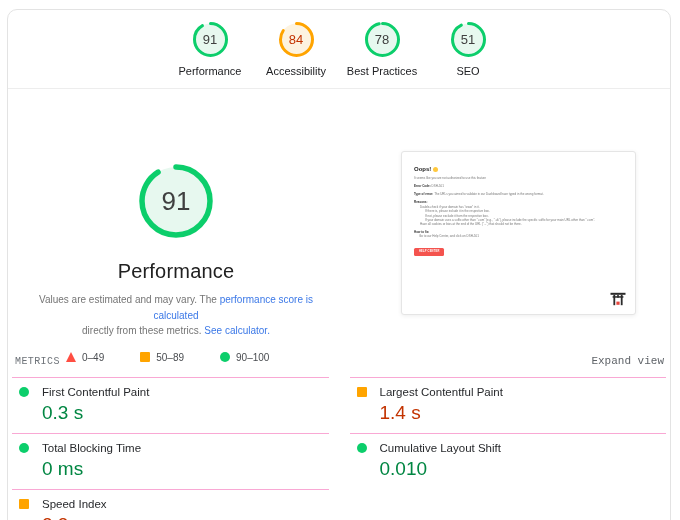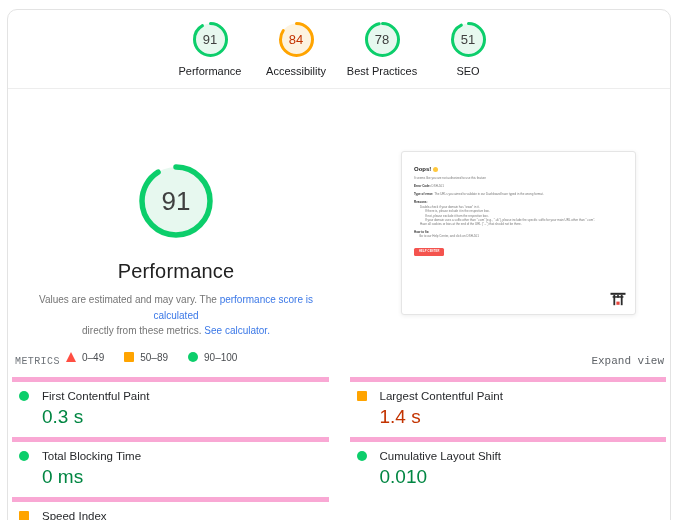--- a/index.html
+++ b/index.html
@@ -23,21 +23,21 @@
   
   .main-row{position:relative;height:259px;}
   .perf-block{position:absolute;left:0;top:0;width:336px;}
   .big-wrap{position:relative;width:80px;height:80px;margin:72px auto 0;}
   .big-score{position:absolute;inset:0;display:flex;align-items:center;justify-content:center;
         font-size:26px;color:#018642;}
   .perf-title{margin-top:19px;text-align:center;font-size:20px;color:#212121;letter-spacing:.2px;}
   .perf-desc{width:318px;margin:9px auto 0;text-align:center;font-size:10px;line-height:1.55;
         color:#757575;}
   .perf-desc a{color:#3b78e7;text-decoration:none;cursor:pointer;}
-  .legend{display:flex;align-items:center;gap:20px;margin:13px 0 0 58px;font-size:10px;color:#494c50;}
+  .legend{display:flex;align-items:center;gap:36px;margin:13px 0 0 58px;font-size:10px;color:#494c50;}
   .leg-item{display:flex;align-items:center;gap:6px;}
   .tri{width:0;height:0;border-left:5.5px solid transparent;border-right:5.5px solid transparent;
         border-bottom:10px solid #FF4E42;}
   .sq{width:10px;height:10px;background:#FFA400;border-radius:1px;}
   .dot{width:10px;height:10px;background:#0CCE6B;border-radius:50%;}
 
   
   .thumb-card{position:absolute;left:393px;top:62px;width:235px;height:164px;box-sizing:border-box;
         background:#fff;border:1px solid #e5e5e5;border-radius:3px;
         box-shadow:0 1px 4px rgba(0,0,0,.07);padding:14px 12px;overflow:hidden;}
@@ -52,21 +52,21 @@
         font-weight:bold;letter-spacing:.2px;padding:2.5px 5px;border-radius:1.5px;}
   .torii{position:absolute;right:9px;bottom:8px;}
 
   
   .metrics{padding:7px 4px 0 4px;}
   .m-head{display:flex;justify-content:space-between;align-items:flex-end;padding:0 2px 0 3px;font-family:Liberation Mono, monospace;}
   .m-title{font-size:10px;color:#6d7278;letter-spacing:.4px;}
   .m-expand{font-size:11px;color:#5f6368;cursor:pointer;}
   .m-cols{display:flex;gap:21px;margin-top:10px;}
   .m-col{flex:1;}
-  .m-item{border-top:5px solid #f9a8d4;padding:8px 0 9px 7px;}
+  .m-item{border-top:1px solid #f9a8d4;padding:8px 0 9px 7px;}
   .m-lrow{display:flex;align-items:center;gap:13px;}
   .m-ic{flex:0 0 auto;width:10px;height:10px;}
   .m-ic.pass{background:#0CCE6B;border-radius:50%;}
   .m-ic.avg{background:#FFA400;border-radius:1px;}
   .m-name{font-size:11.5px;color:#27292c;}
   .m-val{margin:4px 0 0 23px;font-size:19px;}
   .m-val.pass{color:#018642;}
   .m-val.avg{color:#C33300;}
 </style>
 </head>

